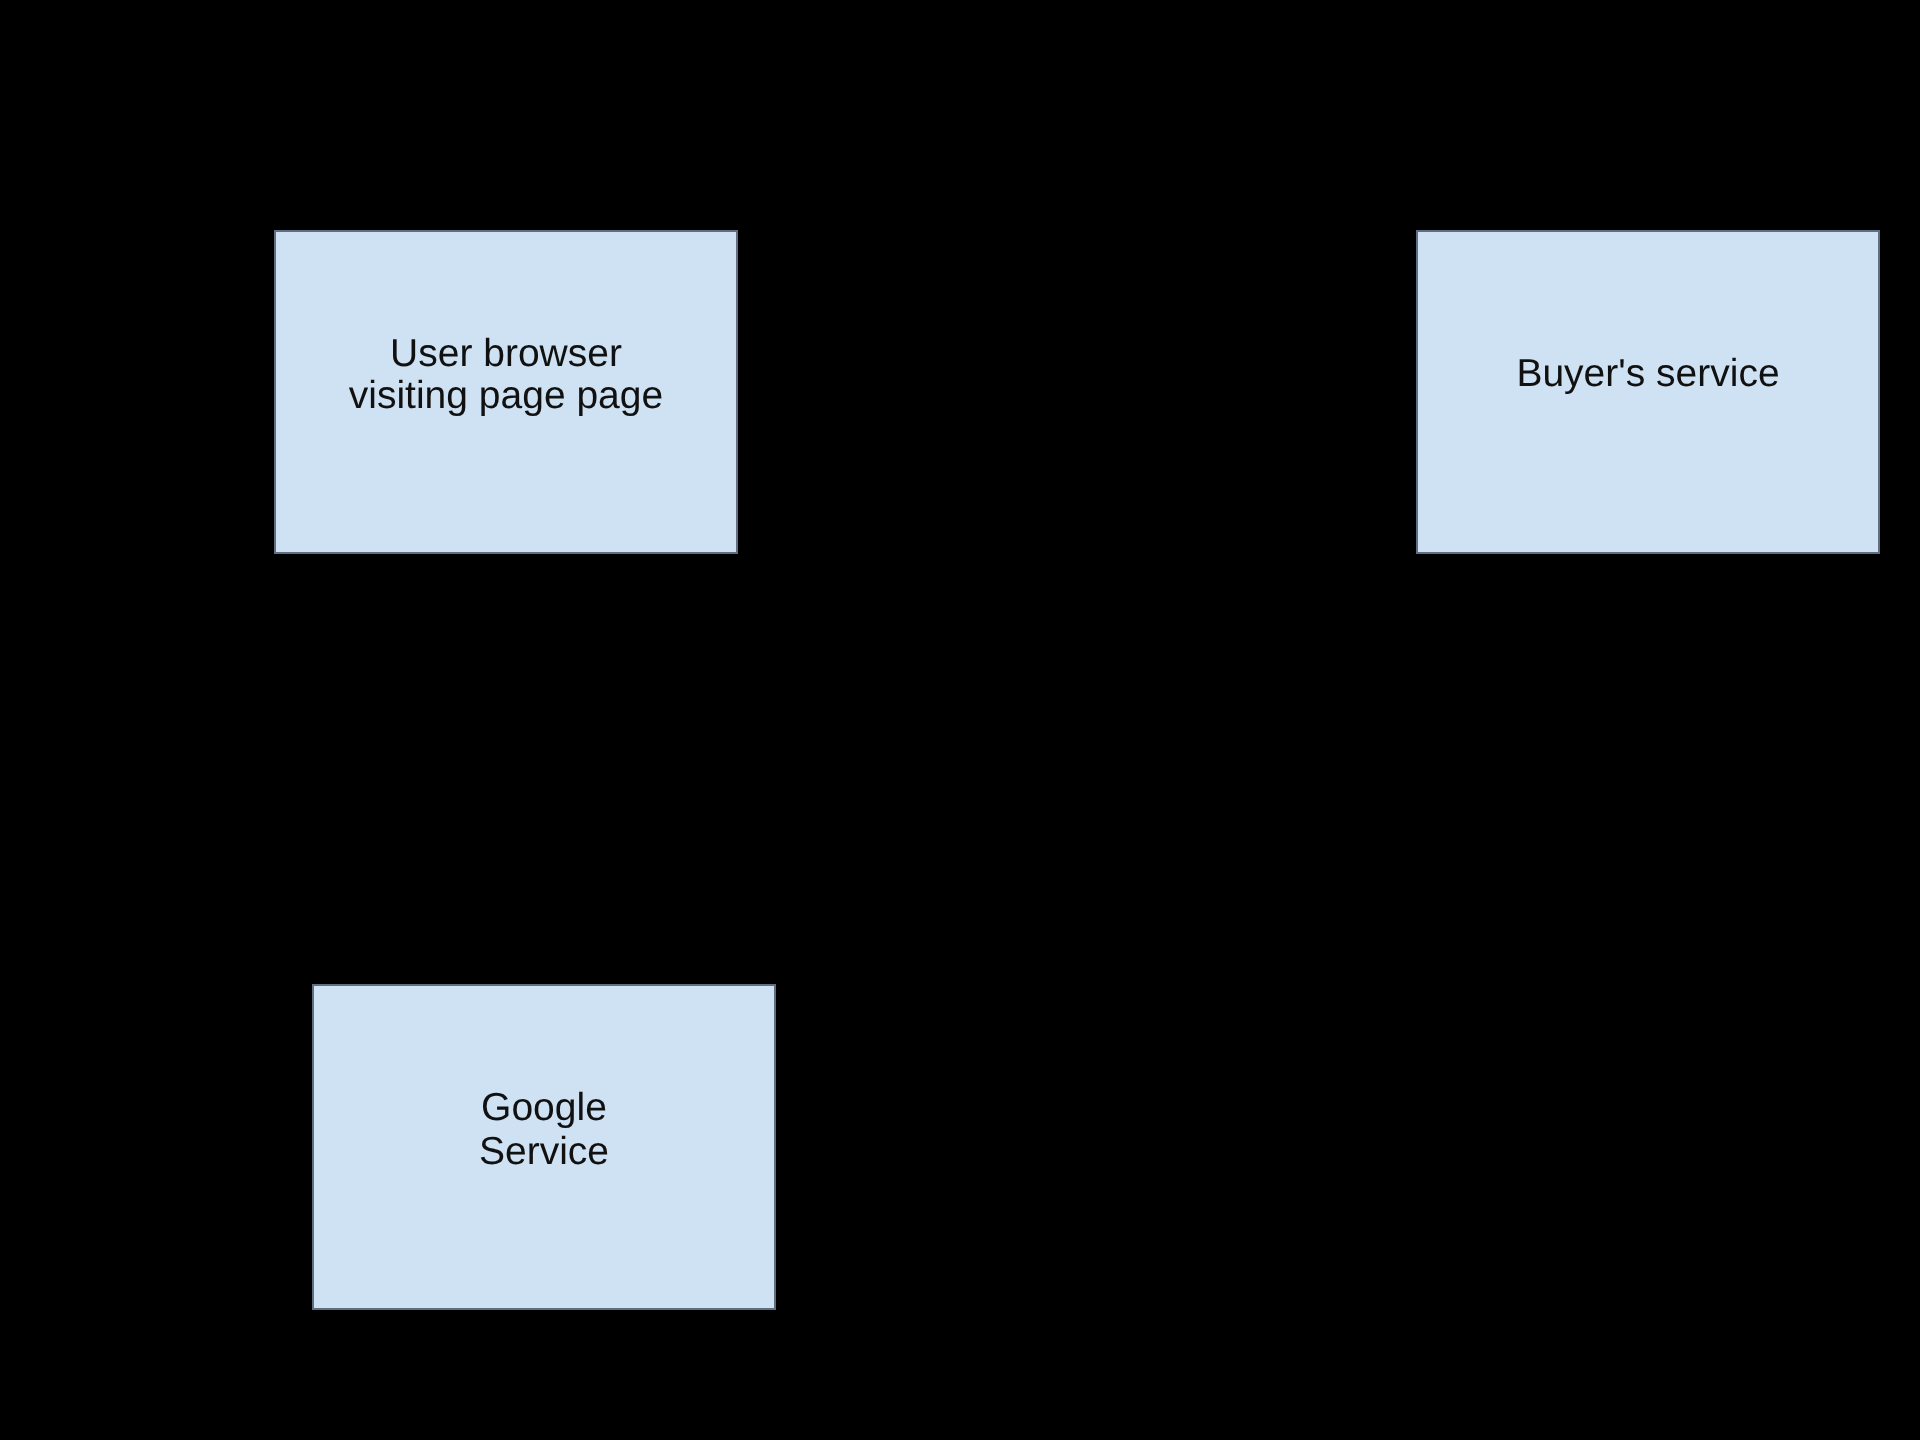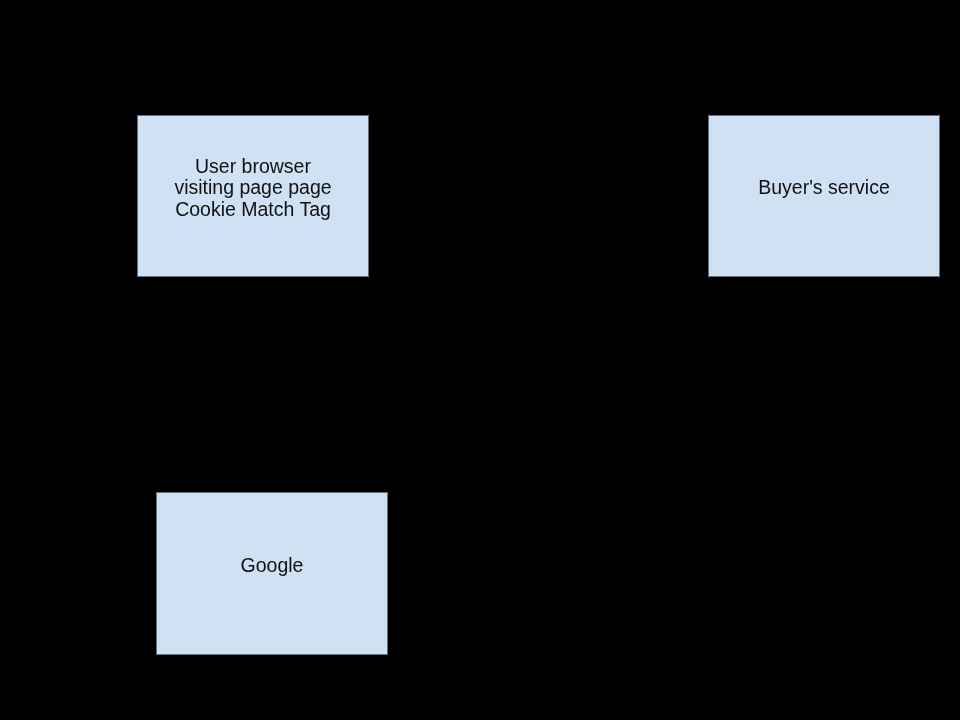--- a/index.html
+++ b/index.html
@@ -36,29 +36,29 @@
 </style>
 </head>
 <body style="background: rgb(0, 0, 0);">
 
 <div class="canvas" style="background: rgb(0, 0, 0);">
 
   <div class="node node-user" style="background: rgb(207, 226, 243); border-color: rgb(95, 110, 128); color: rgb(17, 17, 17);">
     <div class="node-label">
       <div>User browser</div>
       <div>visiting page page</div>
-      <div>Cookie Match Tag</div>
     </div>
   </div>
 
   <div class="node node-buyer" style="background: rgb(207, 226, 243); border-color: rgb(95, 110, 128); color: rgb(17, 17, 17);">
     <div class="node-label">
       <div>Buyer's service</div>
     </div>
   </div>
 
   <div class="node node-google" style="background: rgb(207, 226, 243); border-color: rgb(95, 110, 128); color: rgb(17, 17, 17);">
     <div class="node-label">
       <div>Google</div>
+      <div>Service</div>
     </div>
   </div>
 
 </div>
 
 </body></html>

